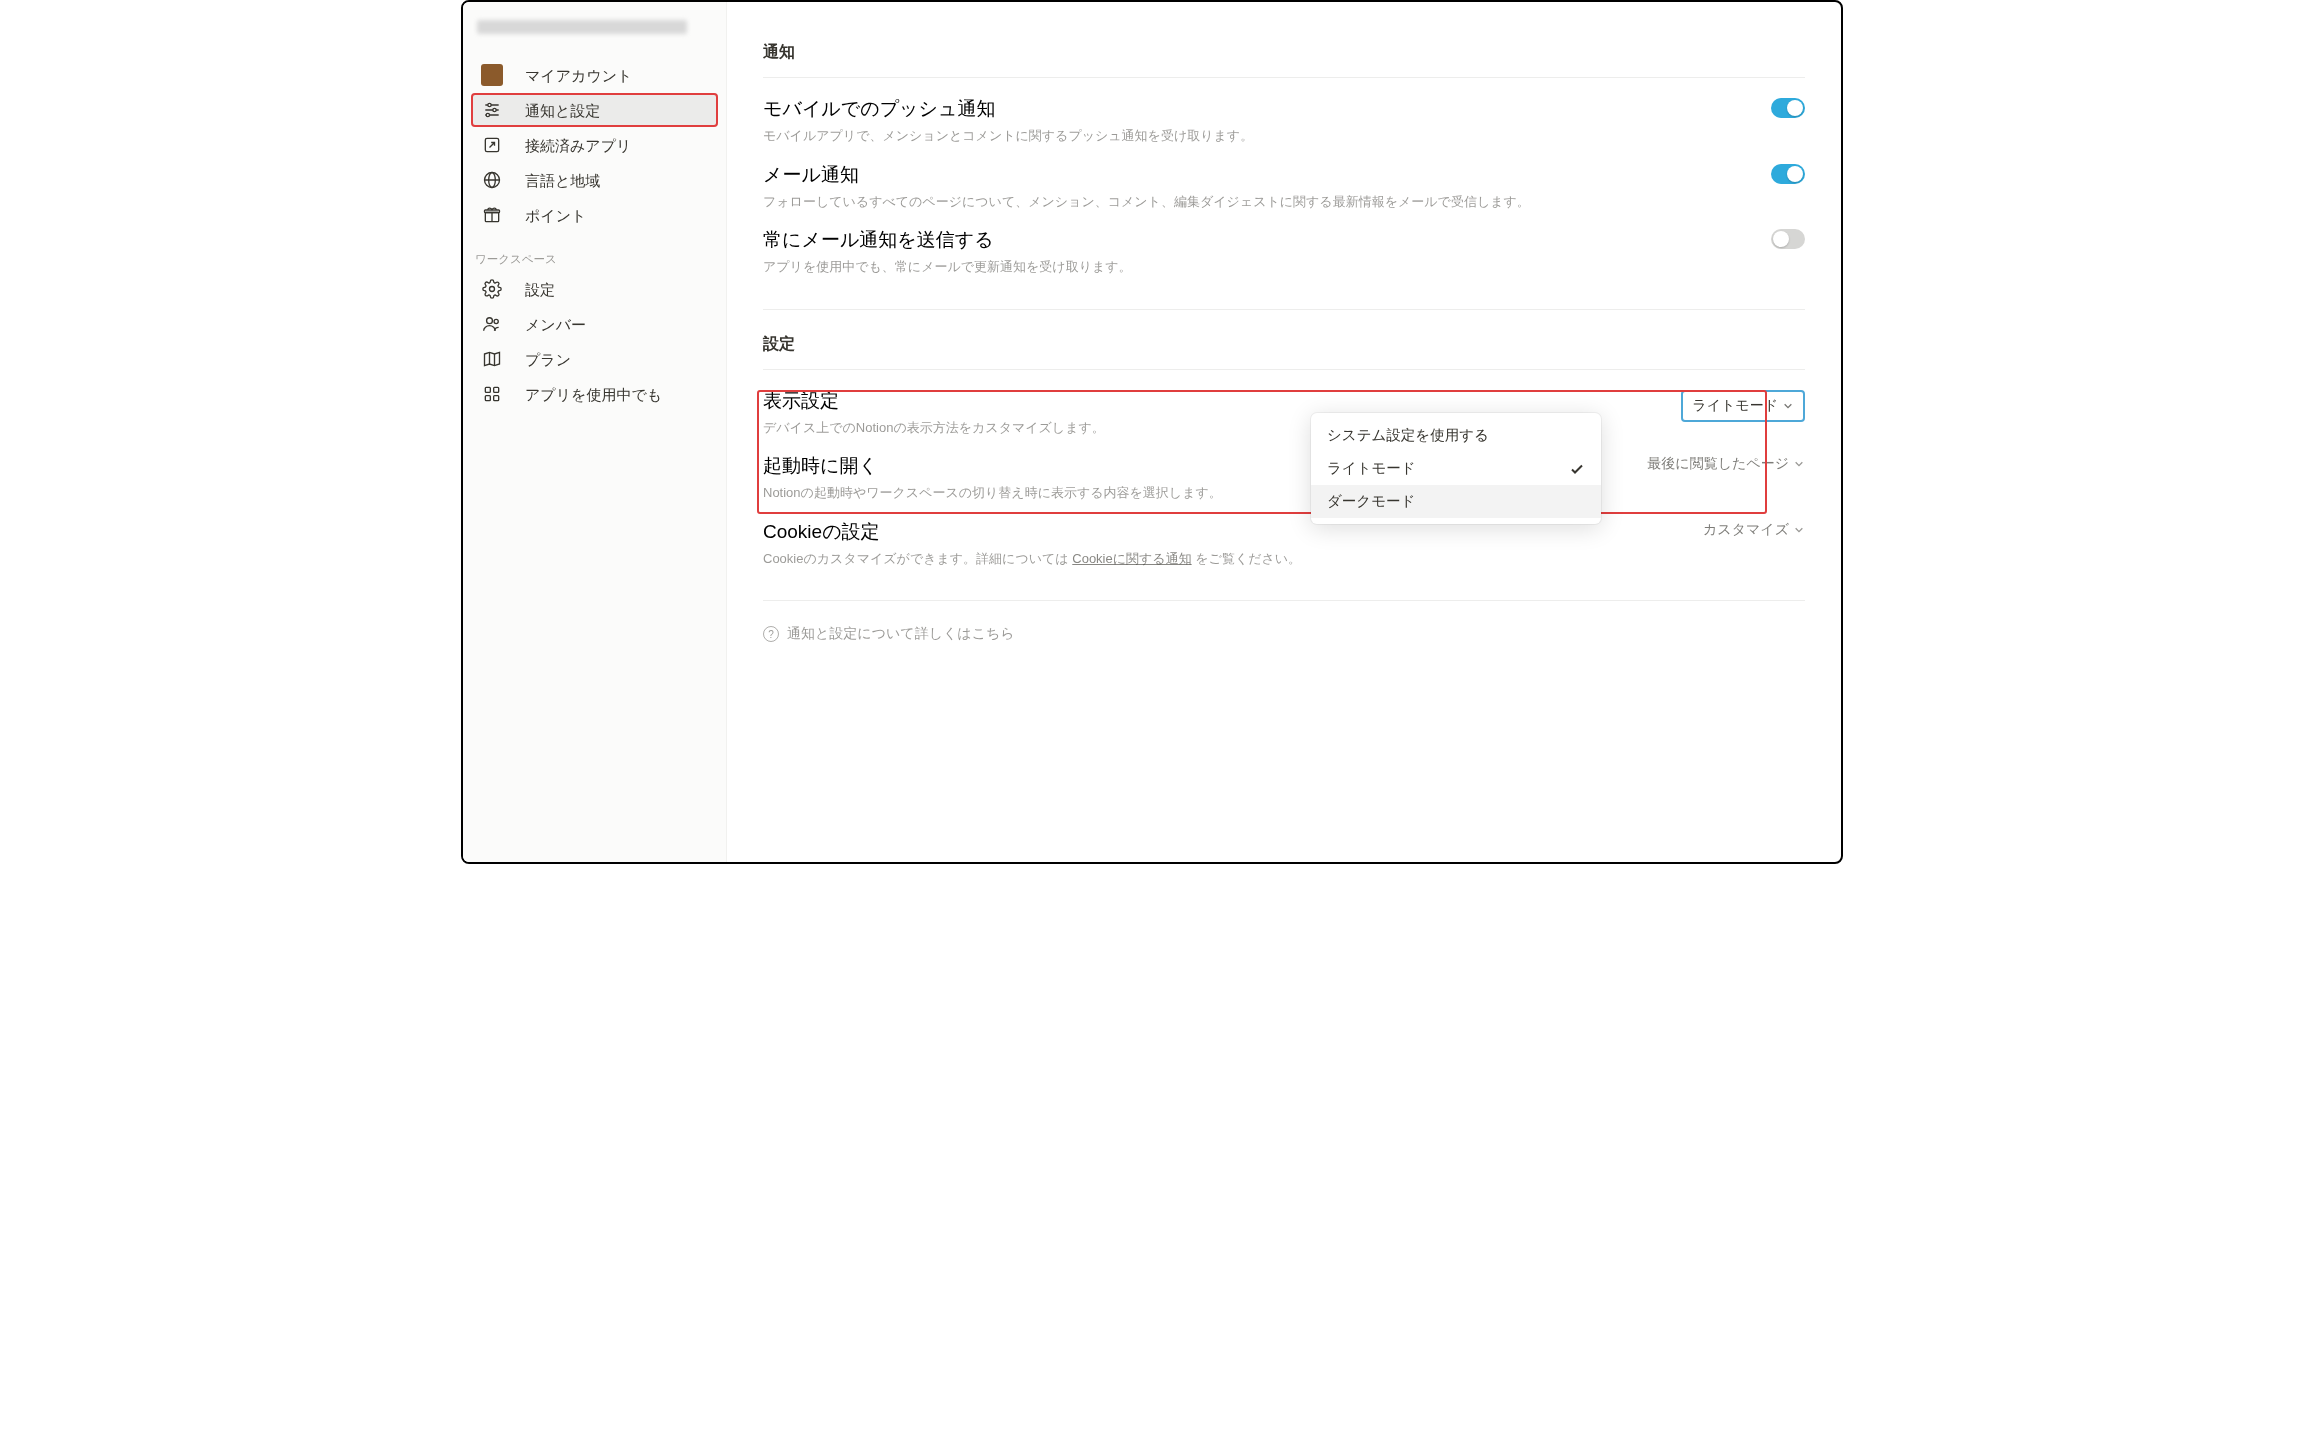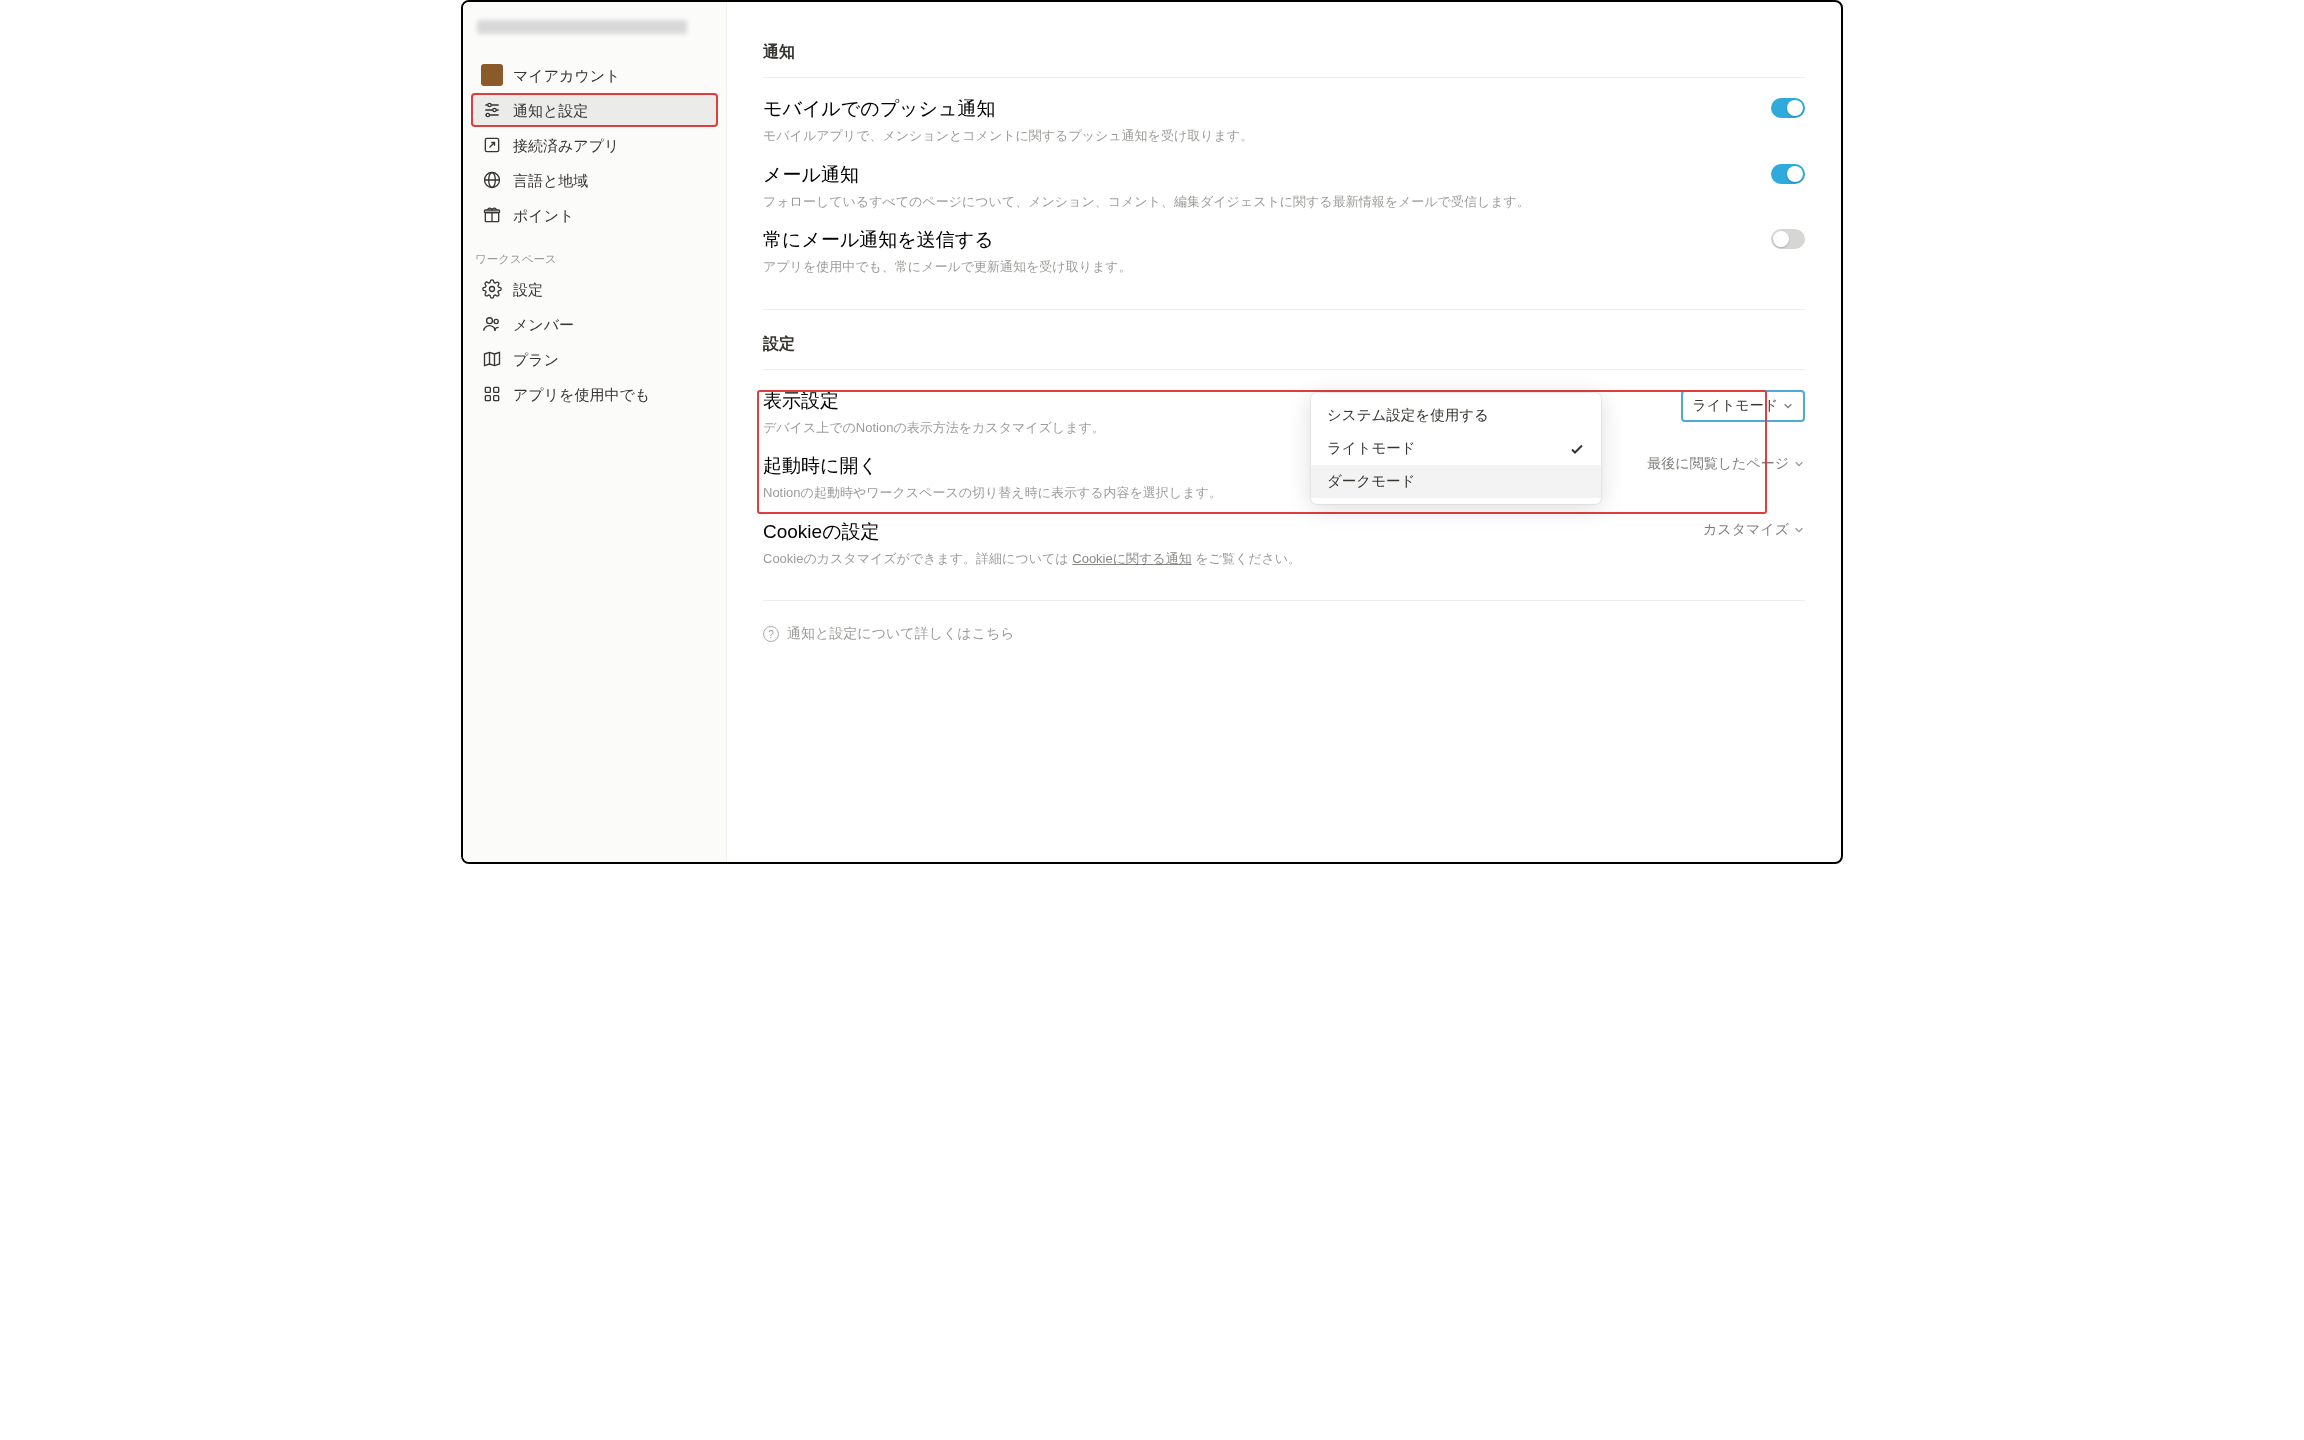--- a/index.html
+++ b/index.html
@@ -46,21 +46,21 @@
   }
   .nav-section-label {
     font-size: 11.5px;
     color: rgba(55,53,47,0.5);
     padding: 6px 12px 4px 12px;
     margin-top: 14px;
   }
   .nav-item {
     display: flex;
     align-items: center;
-    gap: 10px;
+    gap: 22px;
     padding: 6px 10px;
     border-radius: 4px;
     cursor: pointer;
     color: #37352f;
     font-size: 15px;
     line-height: 1.4;
     margin: 1px 0;
   }
   .nav-item.active {
     background: rgba(55,53,47,0.08);
@@ -436,21 +436,21 @@
 
     <hr class="divider">
 
     <div class="footer-help">
       <span class="qicon">?</span>
       <span>通知と設定について詳しくはこちら</span>
     </div>
 
     <div class="red-frame" style="left:30px; top:388px; width:1010px; height:124px;"></div>
 
-    <div class="popover" style="left:584px; top:391px;">
+    <div class="popover" style="left:584px; top:411px;">
       <div class="popover-item">
         <span>システム設定を使用する</span>
         <span class="check"></span>
       </div>
       <div class="popover-item">
         <span>ライトモード</span>
         <span class="check">
           <svg viewBox="0 0 16 16" width="16" height="16">
               <path d="M3 8.5l3 3 7-7" fill="none" stroke="#37352f" stroke-width="2"></path>
             </svg>

